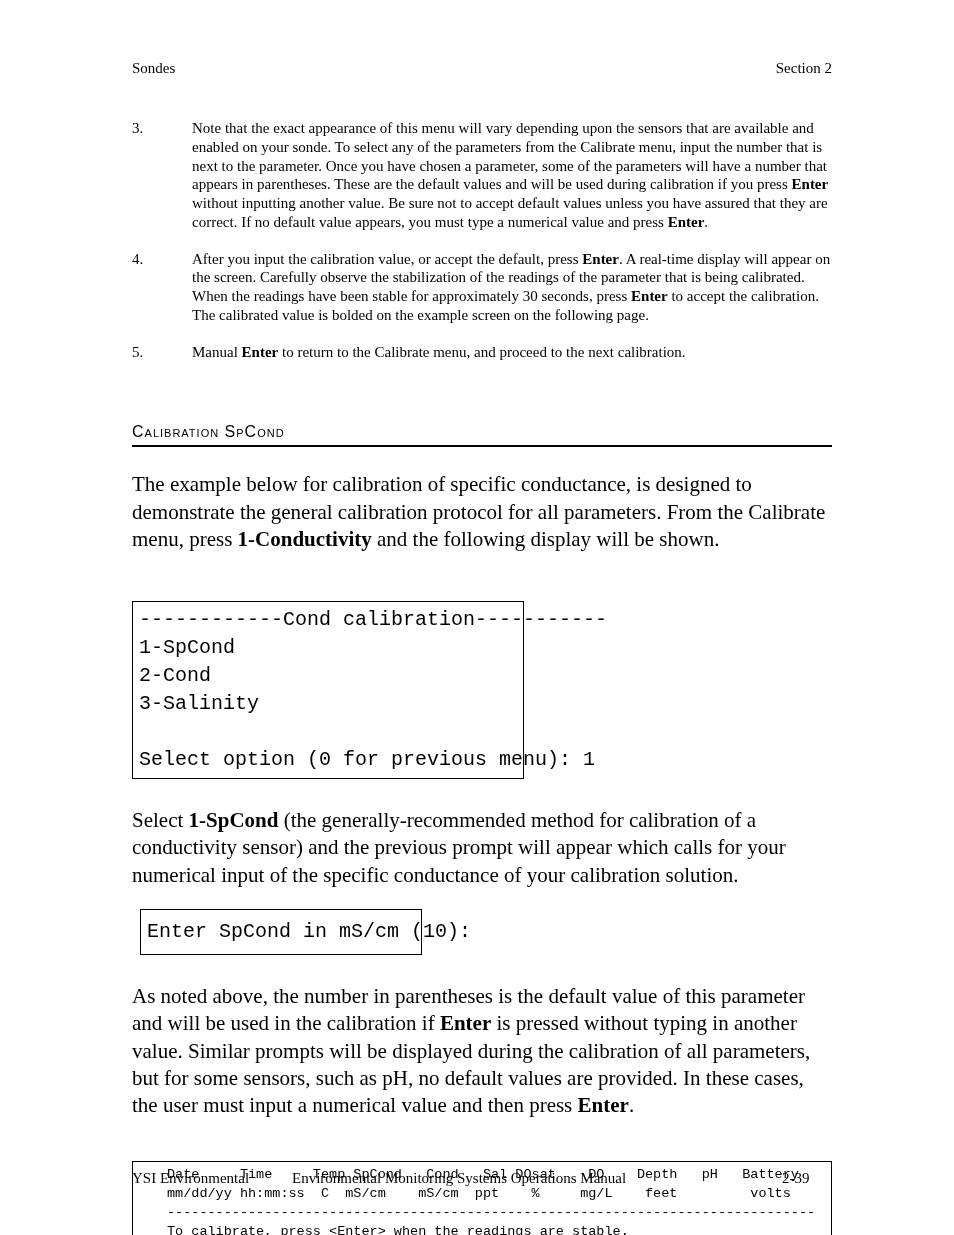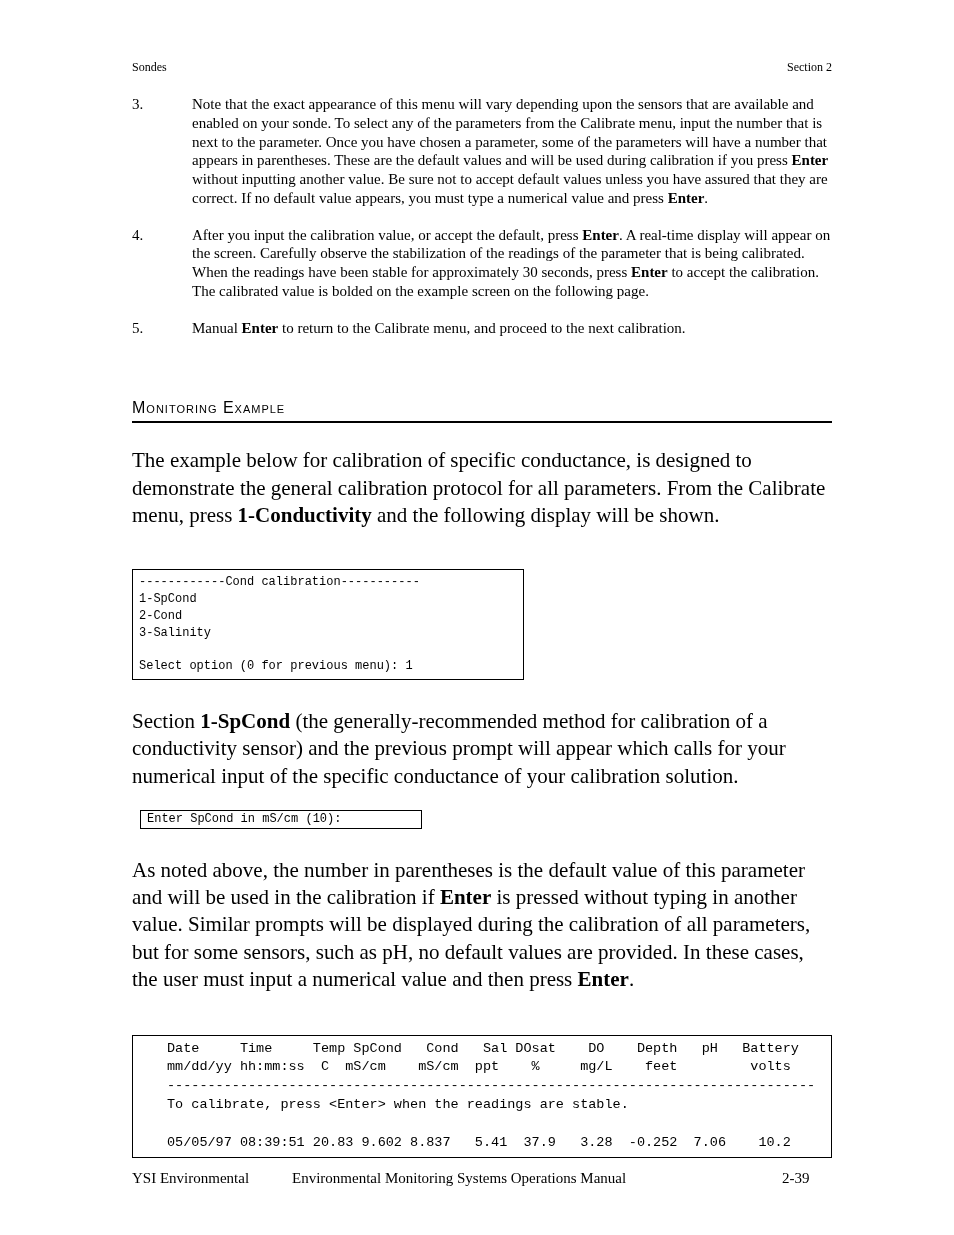--- a/index.html
+++ b/index.html
@@ -12,22 +12,22 @@
   .page {
     width: 954px;
     height: 1235px;
     box-sizing: border-box;
     padding: 60px 122px 40px 132px;
     position: relative;
   }
   .header {
     display: flex;
     justify-content: space-between;
-    font-size: 12px;
-    margin-bottom: 20px;
+    font-size: 15px;
+    margin-bottom: 42px;
   }
   .num-list {
     margin: 0;
     padding: 0;
     list-style: none;
   }
   .num-item {
     display: flex;
     font-size: 15px;
     line-height: 1.25;
@@ -53,31 +53,31 @@
     border-top: 2px solid #000;
     margin: 0 0 24px 0;
   }
   .para {
     font-size: 21px;
     line-height: 1.3;
     margin: 0 0 20px 0;
   }
   .console-box {
     font-family: "Courier New", Courier, monospace;
-    font-size: 12px;
+    font-size: 20px;
     line-height: 1.4;
     border: 1px solid #000;
     padding: 4px 6px;
     white-space: pre;
     box-sizing: border-box;
     display: block;
     margin-bottom: 28px;
   }
   .console-narrow { width: 392px; }
-  .console-prompt { width: 282px; padding: 0 6px; margin-left: 8px; }
+  .console-prompt { width: 282px; padding: 8px 6px; margin-left: 8px; }
   .console-wide { width: 100%; padding-left: 34px; }
   .spacer-sm { height: 8px; }
   .footer {
     position: absolute;
     bottom: 48px;
     left: 132px;
     right: 122px;
     display: flex;
     font-size: 15px;
   }
@@ -110,37 +110,37 @@
       </span>
     </li>
     <li class="num-item">
       <span class="num-label">5.</span>
       <span class="num-body">
         <span>Manual </span><b>Enter</b><span> to return to the Calibrate menu, and proceed to the next calibration.</span>
       </span>
     </li>
   </ol>
 
-  <div class="section-title">Monitoring Example</div>
+  <div class="section-title">Calibration SpCond</div>
   <hr class="section-rule">
 
   <p class="para">
     <span>The example below for calibration of specific conductance, is designed to demonstrate the general calibration protocol for all parameters.  From the Calibrate menu, press </span><b>1-Conductivity</b><span> and the following display will be shown.</span>
   </p>
 
   <div class="spacer-sm"></div>
   <pre class="console-box console-narrow">------------Cond calibration-----------
 1-SpCond
 2-Cond
 3-Salinity
 
 Select option (0 for previous menu): 1</pre>
 
   <p class="para">
-    <span>Section </span><b>1-SpCond</b><span> (the generally-recommended method for calibration of a conductivity sensor) and the previous prompt will appear which calls for your numerical input of the specific conductance of your calibration solution.</span>
+    <span>Select </span><b>1-SpCond</b><span> (the generally-recommended method for calibration of a conductivity sensor) and the previous prompt will appear which calls for your numerical input of the specific conductance of your calibration solution.</span>
   </p>
 
   <pre class="console-box console-prompt">Enter SpCond in mS/cm (10):</pre>
 
   <p class="para">
     <span>As noted above, the number in parentheses is the default value of this parameter and will be used in the calibration if         </span><b>Enter</b><span> is pressed without typing in another value.  Similar prompts will be displayed during the calibration of all parameters, but for some sensors, such as pH, no default values are provided.  In these cases, the user must input a numerical value and then press </span><b>Enter</b><span>.</span>
   </p>
 
 
   <div class="spacer-sm"></div>

